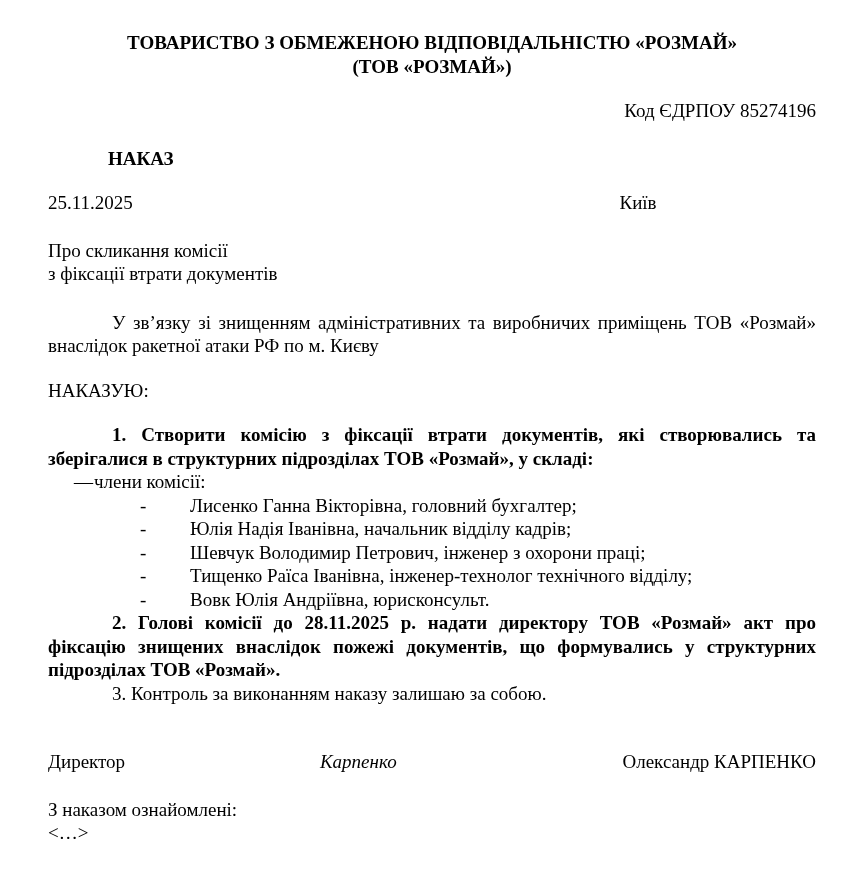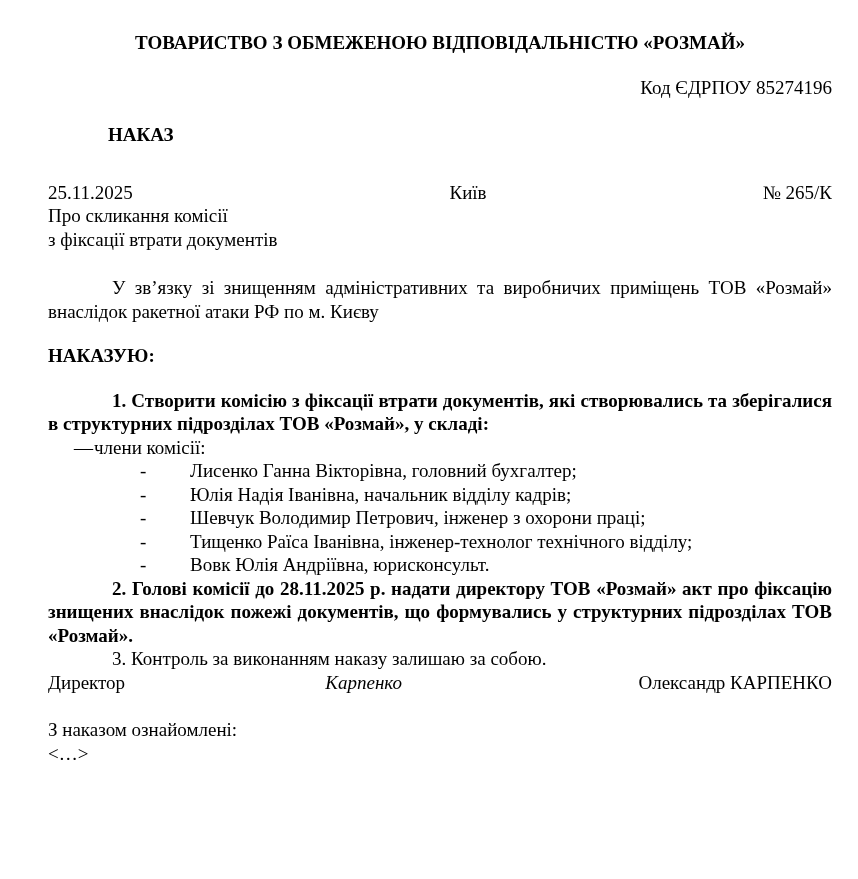--- a/index.html
+++ b/index.html
@@ -7,21 +7,21 @@
     padding: 0;
     background: #ffffff;
   }
   .page {
     position: relative;
     width: 858px;
     height: 879px;
     box-sizing: border-box;
     background: #ffffff;
     color: #000000;
-    padding: 31px 26px 0 48px;
+    padding: 31px 42px 0 48px;
     font-family: "Liberation Serif", "DejaVu Serif", serif;
     font-size: 19px;
     line-height: 23.5px;
     overflow: hidden;
   }
   .company {
     text-align: center;
     font-weight: bold;
   }
   .edrpou {
@@ -29,35 +29,35 @@
     margin-top: 21px;
   }
   .doc-title {
     text-align: left;
     font-weight: bold;
     margin-top: 24px;
     padding-left: 60px;
   }
   .meta {
     display: flex;
-    margin-top: 34px;
+    margin-top: 21px;
   }
   .meta-date { flex: 1; }
   .meta-city { flex: 1; text-align: center; padding-left: 56px; }
   .meta-number { flex: 1; text-align: right; white-space: nowrap; }
   .subject {
+    margin-top: 24px;
   }
   .preamble {
     margin-top: 25px;
     text-align: justify;
     text-indent: 64px;
   }
   .resolution {
     margin-top: 21px;
-    font-weight: bold;
   }
   .para-indent {
     text-align: justify;
     text-indent: 64px;
     font-weight: bold;
   }
   .item1 { margin-top: 21px; }
   .dash-row {
     position: relative;
     padding-left: 46px;
@@ -72,43 +72,44 @@
   }
   .member-row .marker {
     position: absolute;
     left: 92px;
   }
   .item3 {
     text-indent: 64px;
   }
   .sign-row {
     display: flex;
+    margin-top: 45px;
   }
   .sign-role { flex: 1; }
   .sign-hand { flex: 1; text-align: left; font-style: italic; padding-left: 24px; }
   .sign-name { flex: 1; text-align: right; white-space: nowrap; }
   .ack {
     margin-top: 24px;
   }
 </style>
 </head>
 <body>
 
 <div class="page">
 
   <div class="company">ТОВАРИСТВО З ОБМЕЖЕНОЮ ВІДПОВІДАЛЬНІСТЮ «РОЗМАЙ»</div>
+  <div class="company">(ТОВ «РОЗМАЙ»)</div>
 
   <div class="edrpou">Код ЄДРПОУ 85274196</div>
 
   <div class="doc-title">НАКАЗ</div>
 
   <div class="meta">
     <div class="meta-date">25.11.2025</div>
     <div class="meta-city">Київ</div>
-    <div class="meta-number">№ 265/К</div>
   </div>
 
   <div class="subject">
     <div>Про скликання комісії</div>
     <div>з фіксації втрати документів</div>
   </div>
 
   <div class="preamble">У зв’язку зі знищенням адміністративних та виробничих приміщень ТОВ «Розмай» внаслідок ракетної атаки РФ по м. Києву</div>
 
   <div class="resolution">НАКАЗУЮ:</div>

